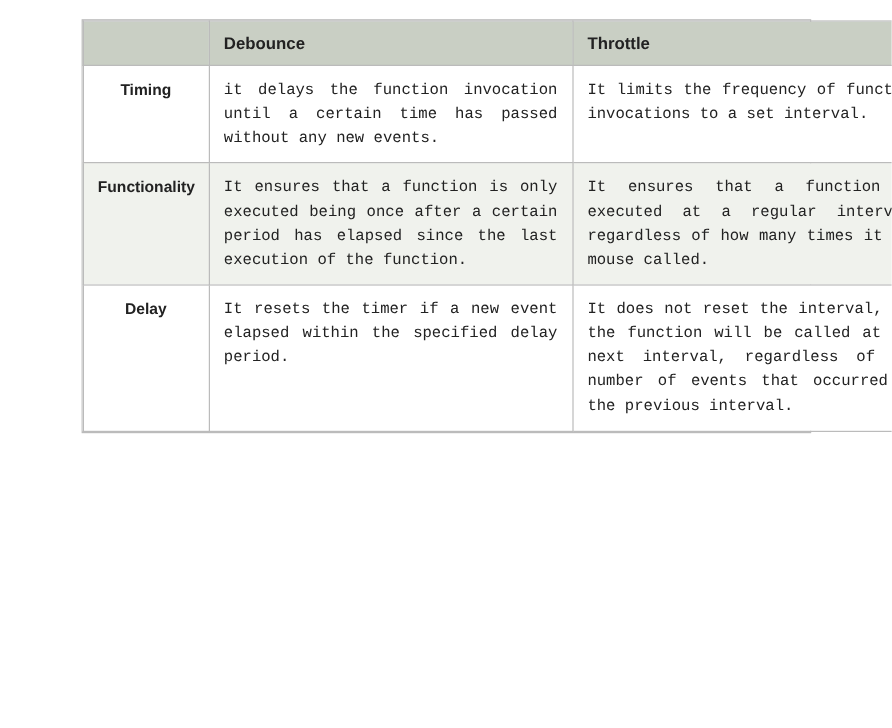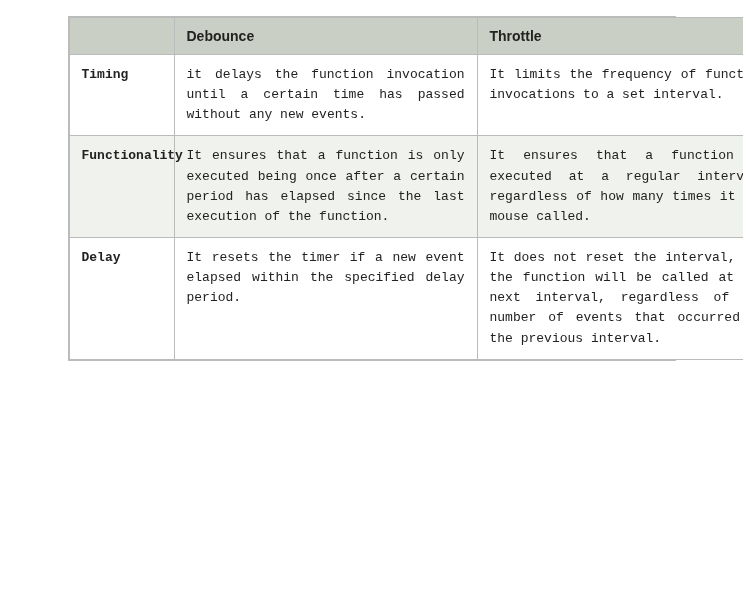--- a/index.html
+++ b/index.html
@@ -72,23 +72,23 @@
     tbody tr:nth-child(odd) {
       background-color: #fff;
     }
 
     tbody tr:nth-child(even) {
       background-color: #f0f2ed;
     }
 
     td.row-label {
       font-weight: bold;
-      font-family: Liberation Mono, monospace;
+      font-family: Liberation Sans, sans-serif;
       font-size: 13px;
-      text-align: left;
+      text-align: center;
       background-color: inherit;
     }
   </style>
 </head>
 <body>
 
 <div class="table-wrapper">
   <table>
     <colgroup>
       <col class="col-label">

